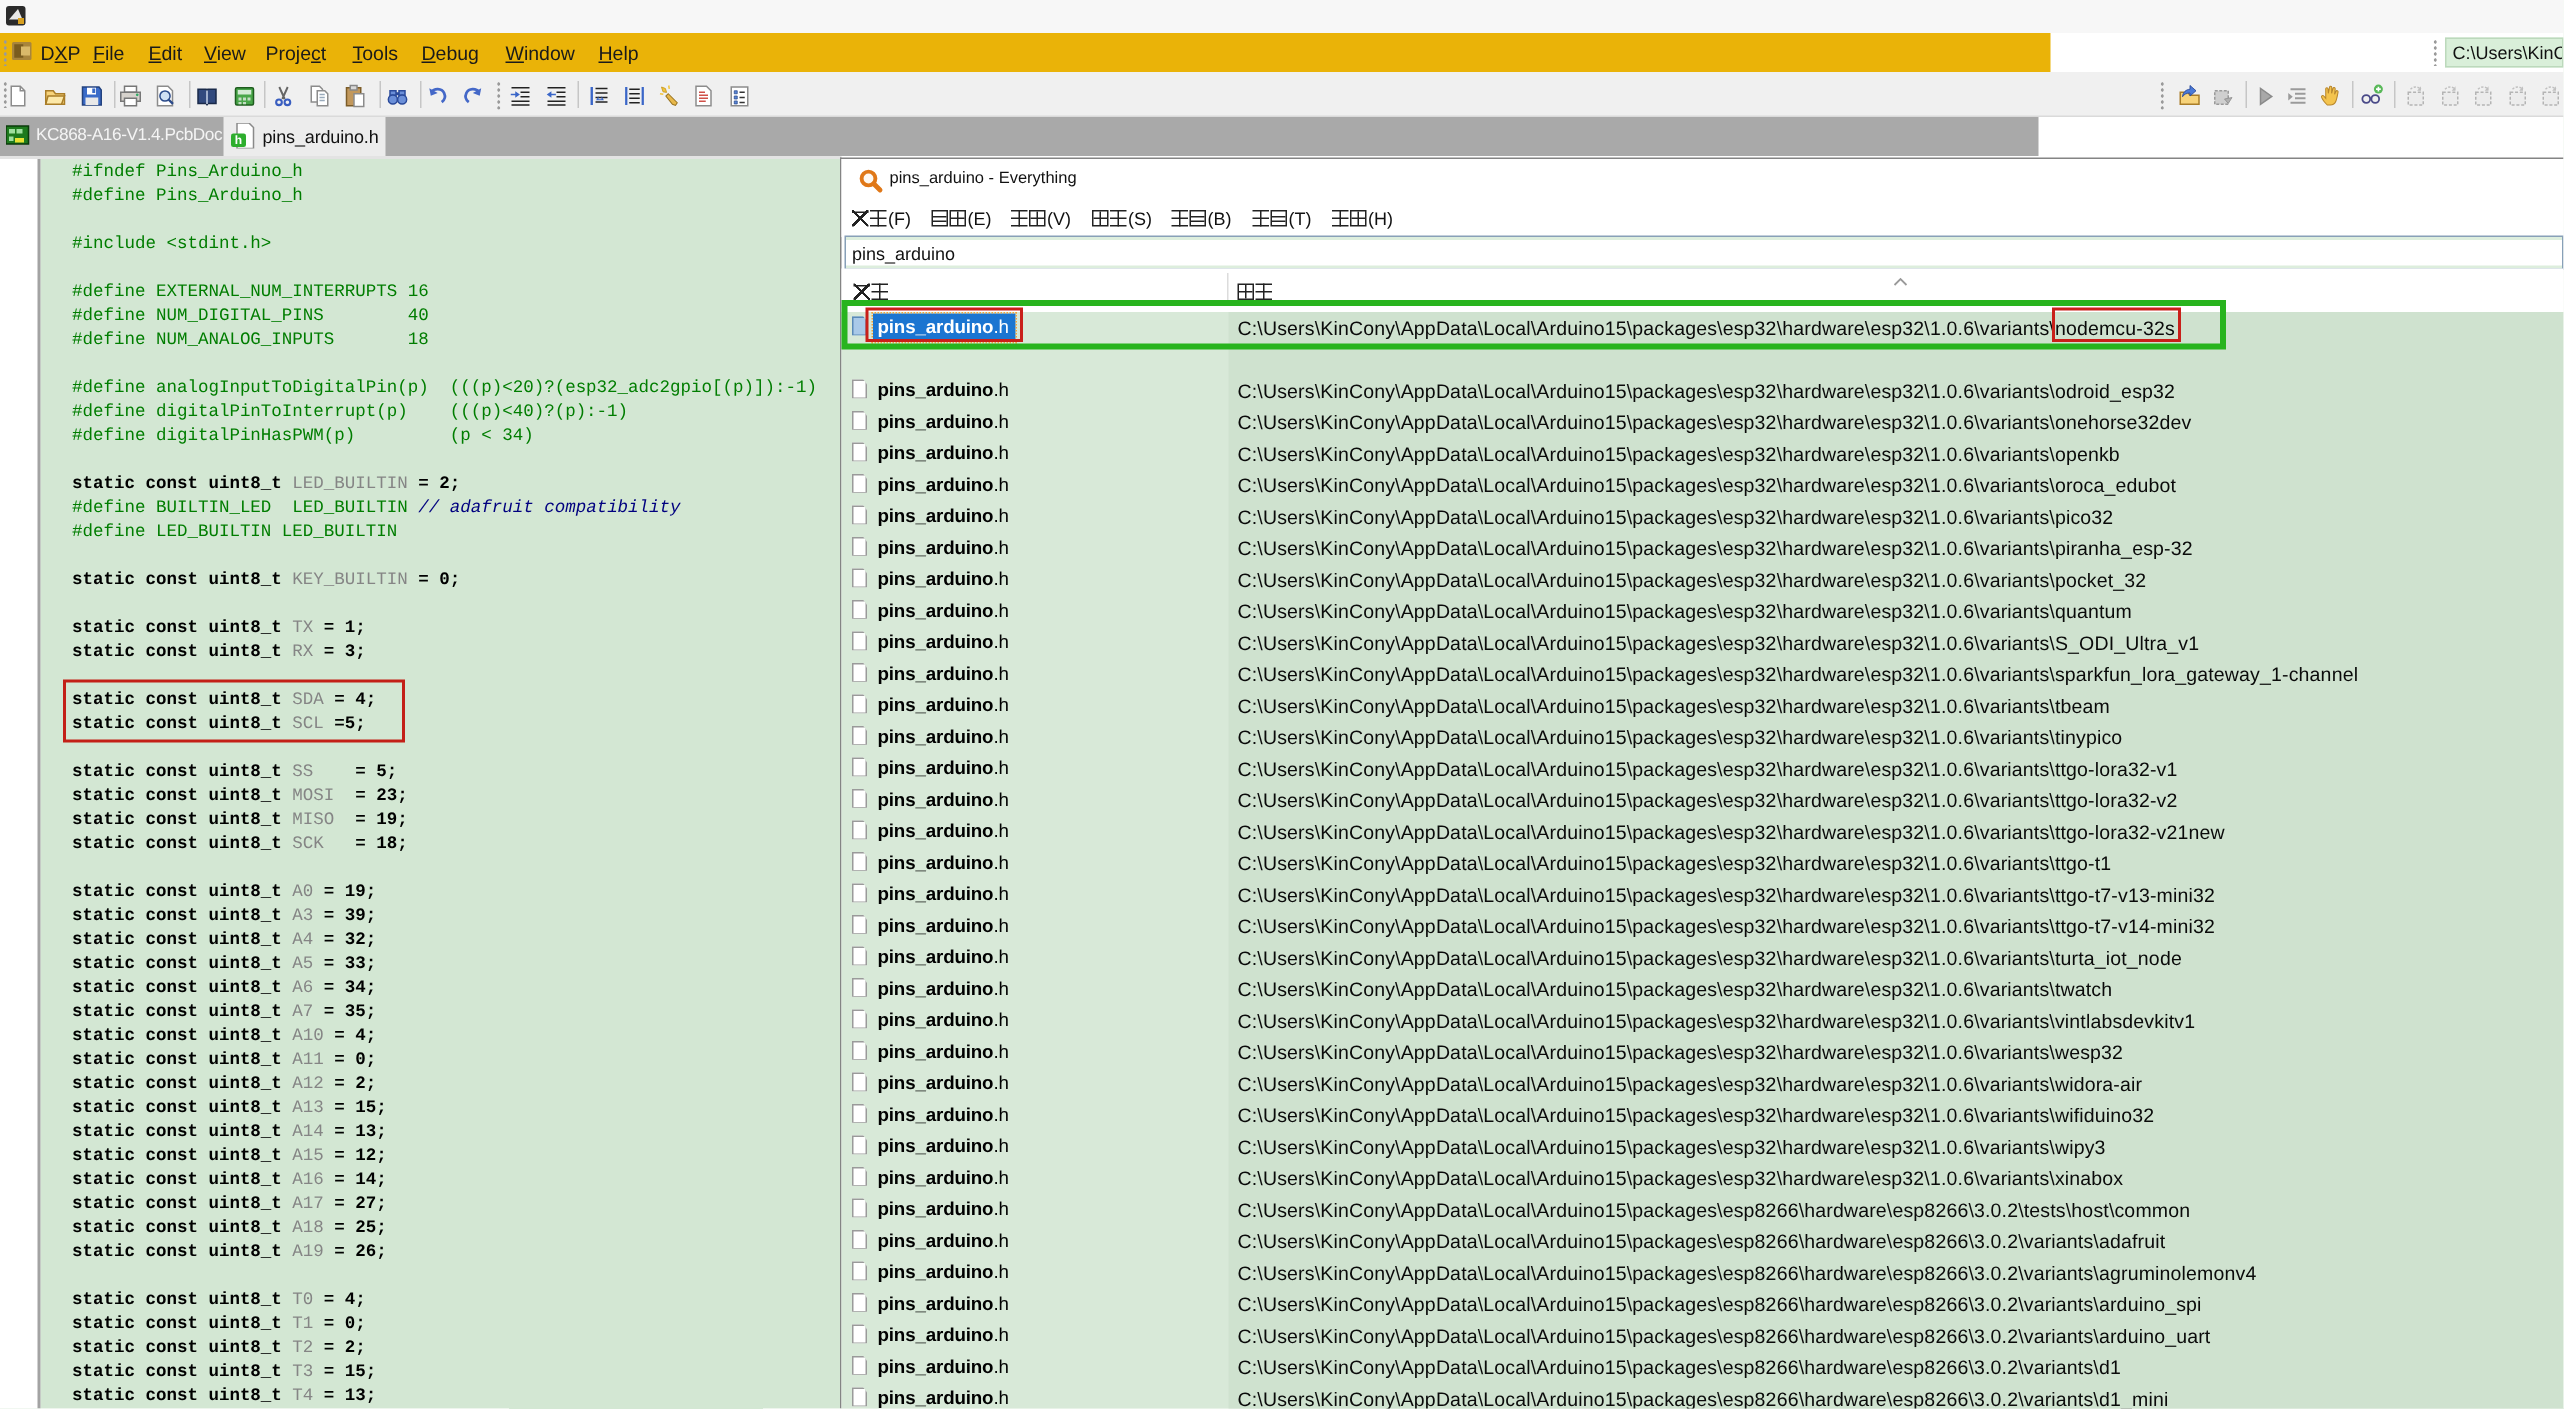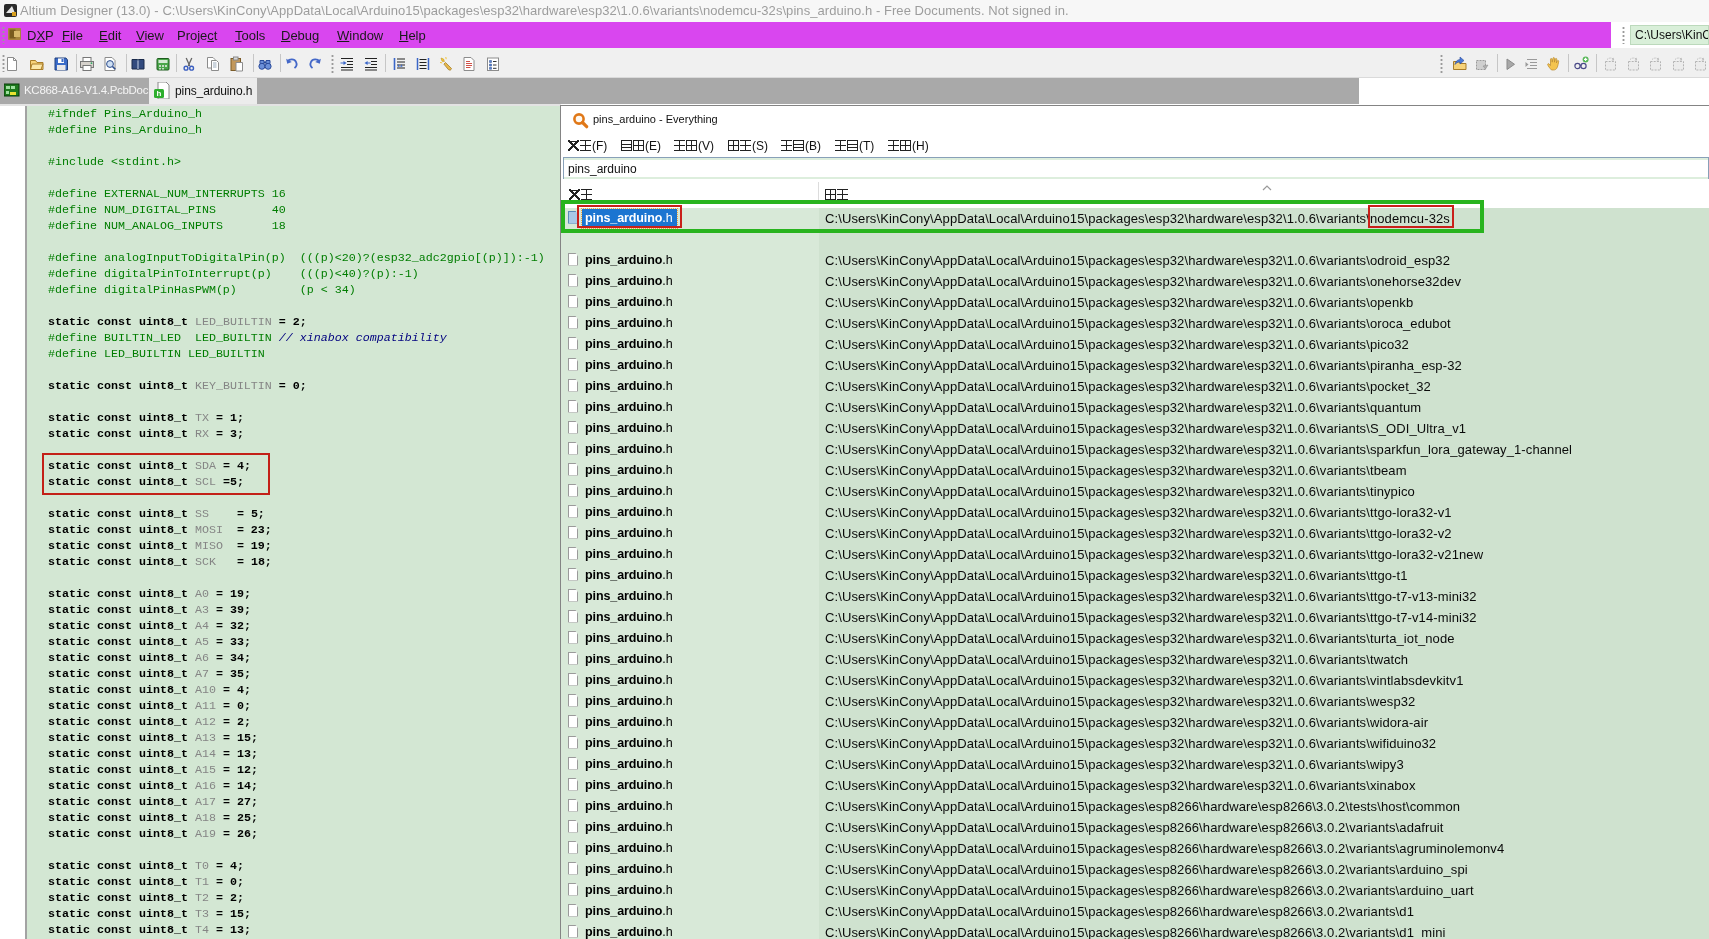--- a/index.html
+++ b/index.html
@@ -1,19 +1,19 @@
 <!DOCTYPE html>
 <html><head><meta charset="utf-8"><style>
 *{margin:0;padding:0;box-sizing:border-box}
 html,body{width:1709px;height:939px;overflow:hidden;font-family:"Liberation Sans",sans-serif;background:#fff;position:relative}
 .abs{position:absolute}
 
 #titlebar{position:absolute;left:0;top:0;width:1709px;height:22px;background:#f7f7f7}
 #titlebar .txt{position:absolute;left:20px;top:3px;font-size:13px;letter-spacing:0.06px;color:#9d9d9d;white-space:pre}
-#menubar{position:absolute;left:0;top:22px;width:1611px;height:26px;background:#d946ef}
+#menubar{position:absolute;left:0;top:22px;width:1367px;height:26px;background:#eab308}
 .mi{position:absolute;top:6px;font-size:13px;color:#1a1a1a}
 .grip{position:absolute;width:3px;background-image:radial-gradient(circle,#9a9a9a 1px,transparent 1.2px);background-size:3px 4px;background-position:0 0}
 #toolbar{position:absolute;left:0;top:48px;width:1709px;height:30px;background:#f0f0f0;border-bottom:1px solid #dadada}
 .tbi{position:absolute;top:8px;width:16px;height:16px}
 .tsep{position:absolute;top:6px;width:1px;height:18px;background:#c6c6c6}
 #tabbar{position:absolute;left:0;top:78px;width:1359px;height:26px;background:#a9a9a9}
 #tabstrip{position:absolute;left:0;top:104px;width:561px;height:2px;background:#e3e3e3}
 .tab1txt{position:absolute;left:24px;top:6px;font-size:11.5px;letter-spacing:-0.3px;color:#f4f4f4}
 #tab2{position:absolute;left:149px;top:0;width:108px;height:26px;background:#ececec}
 .tab2txt{position:absolute;left:26px;top:6px;font-size:12px;letter-spacing:-0.1px;color:#111}
@@ -58,21 +58,20 @@
 #greenrect{position:absolute;left:0px;top:93.5px;width:923px;height:33px;border:4.5px solid #28b41e}
 #redbox1{position:absolute;left:16px;top:99px;width:105px;height:23px;border:2px solid #c9201a}
 #redbox2{position:absolute;left:807px;top:99px;width:86px;height:23px;border:2px solid #c9201a}
 </style></head><body>
 <div id="titlebar">
   <svg class="abs" style="left:4px;top:3px" width="15" height="15">
       <rect x="0" y="1" width="13" height="13" rx="2" fill="#2b2b2b"></rect>
       <path d="M2 10 L8 3 L11 10 Z" fill="#e8e8e8"></path>
       <rect x="8" y="9" width="4" height="4" fill="#d8a020"></rect>
     </svg>
-  <div class="txt">Altium Designer (13.0) - C:\Users\KinCony\AppData\Local\Arduino15\packages\esp32\hardware\esp32\1.0.6\variants\nodemcu-32s\pins_arduino.h - Free Documents. Not signed in.</div>
 </div>
 <div id="menubar">
   <div class="grip" style="left:2px;top:4px;height:18px"></div>
   <svg class="abs" style="left:8px;top:4px" width="15" height="16">
       <rect x="0" y="2" width="13" height="12" rx="1" fill="#a8853c"></rect>
       <rect x="1.5" y="3.5" width="6" height="9" fill="#7a5c1e"></rect>
       <rect x="6" y="5" width="6" height="6" fill="#d9b96a"></rect>
     </svg>
   <span class="mi" style="left:27px">D<u>X</u>P</span>
   <span class="mi" style="left:62px"><u>F</u>ile</span>
@@ -272,21 +271,21 @@
 
 <span class="g">#define EXTERNAL_NUM_INTERRUPTS 16</span>
 <span class="g">#define NUM_DIGITAL_PINS        40</span>
 <span class="g">#define NUM_ANALOG_INPUTS       18</span>
 
 <span class="g">#define analogInputToDigitalPin(p)  (((p)&lt;20)?(esp32_adc2gpio[(p)]):-1)</span>
 <span class="g">#define digitalPinToInterrupt(p)    (((p)&lt;40)?(p):-1)</span>
 <span class="g">#define digitalPinHasPWM(p)         (p &lt; 34)</span>
 
 <span class="k">static const uint8_t </span><span class="i">LED_BUILTIN</span><span class="k"> = 2;</span>
-<span class="g">#define BUILTIN_LED  LED_BUILTIN </span><span class="c">// xinabox compatibility</span>
+<span class="g">#define BUILTIN_LED  LED_BUILTIN </span><span class="c">// adafruit compatibility</span>
 <span class="g">#define LED_BUILTIN LED_BUILTIN</span>
 
 <span class="k">static const uint8_t </span><span class="i">KEY_BUILTIN</span><span class="k"> = 0;</span>
 
 <span class="k">static const uint8_t </span><span class="i">TX</span><span class="k"> = 1;</span>
 <span class="k">static const uint8_t </span><span class="i">RX</span><span class="k"> = 3;</span>
 
 <span class="k">static const uint8_t </span><span class="i">SDA</span><span class="k"> = 4;</span>
 <span class="k">static const uint8_t </span><span class="i">SCL</span><span class="k"> =5;</span>
 

